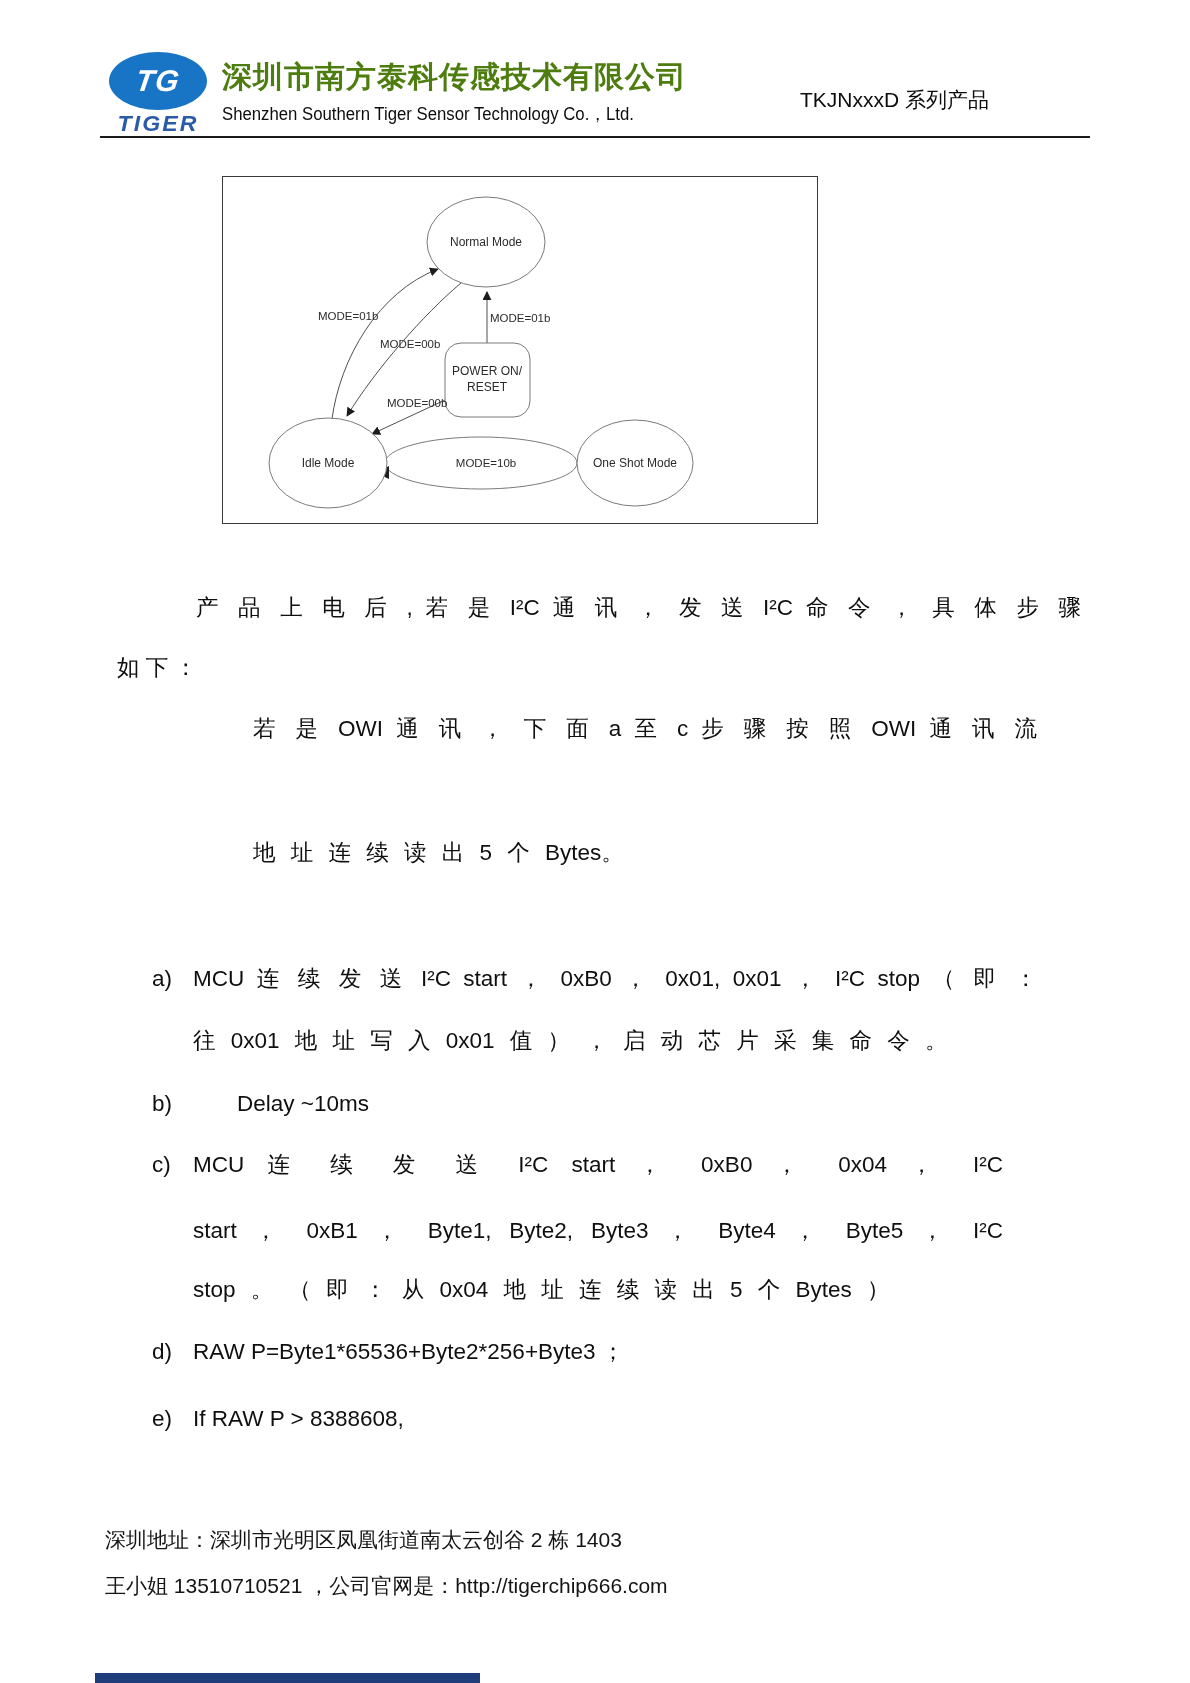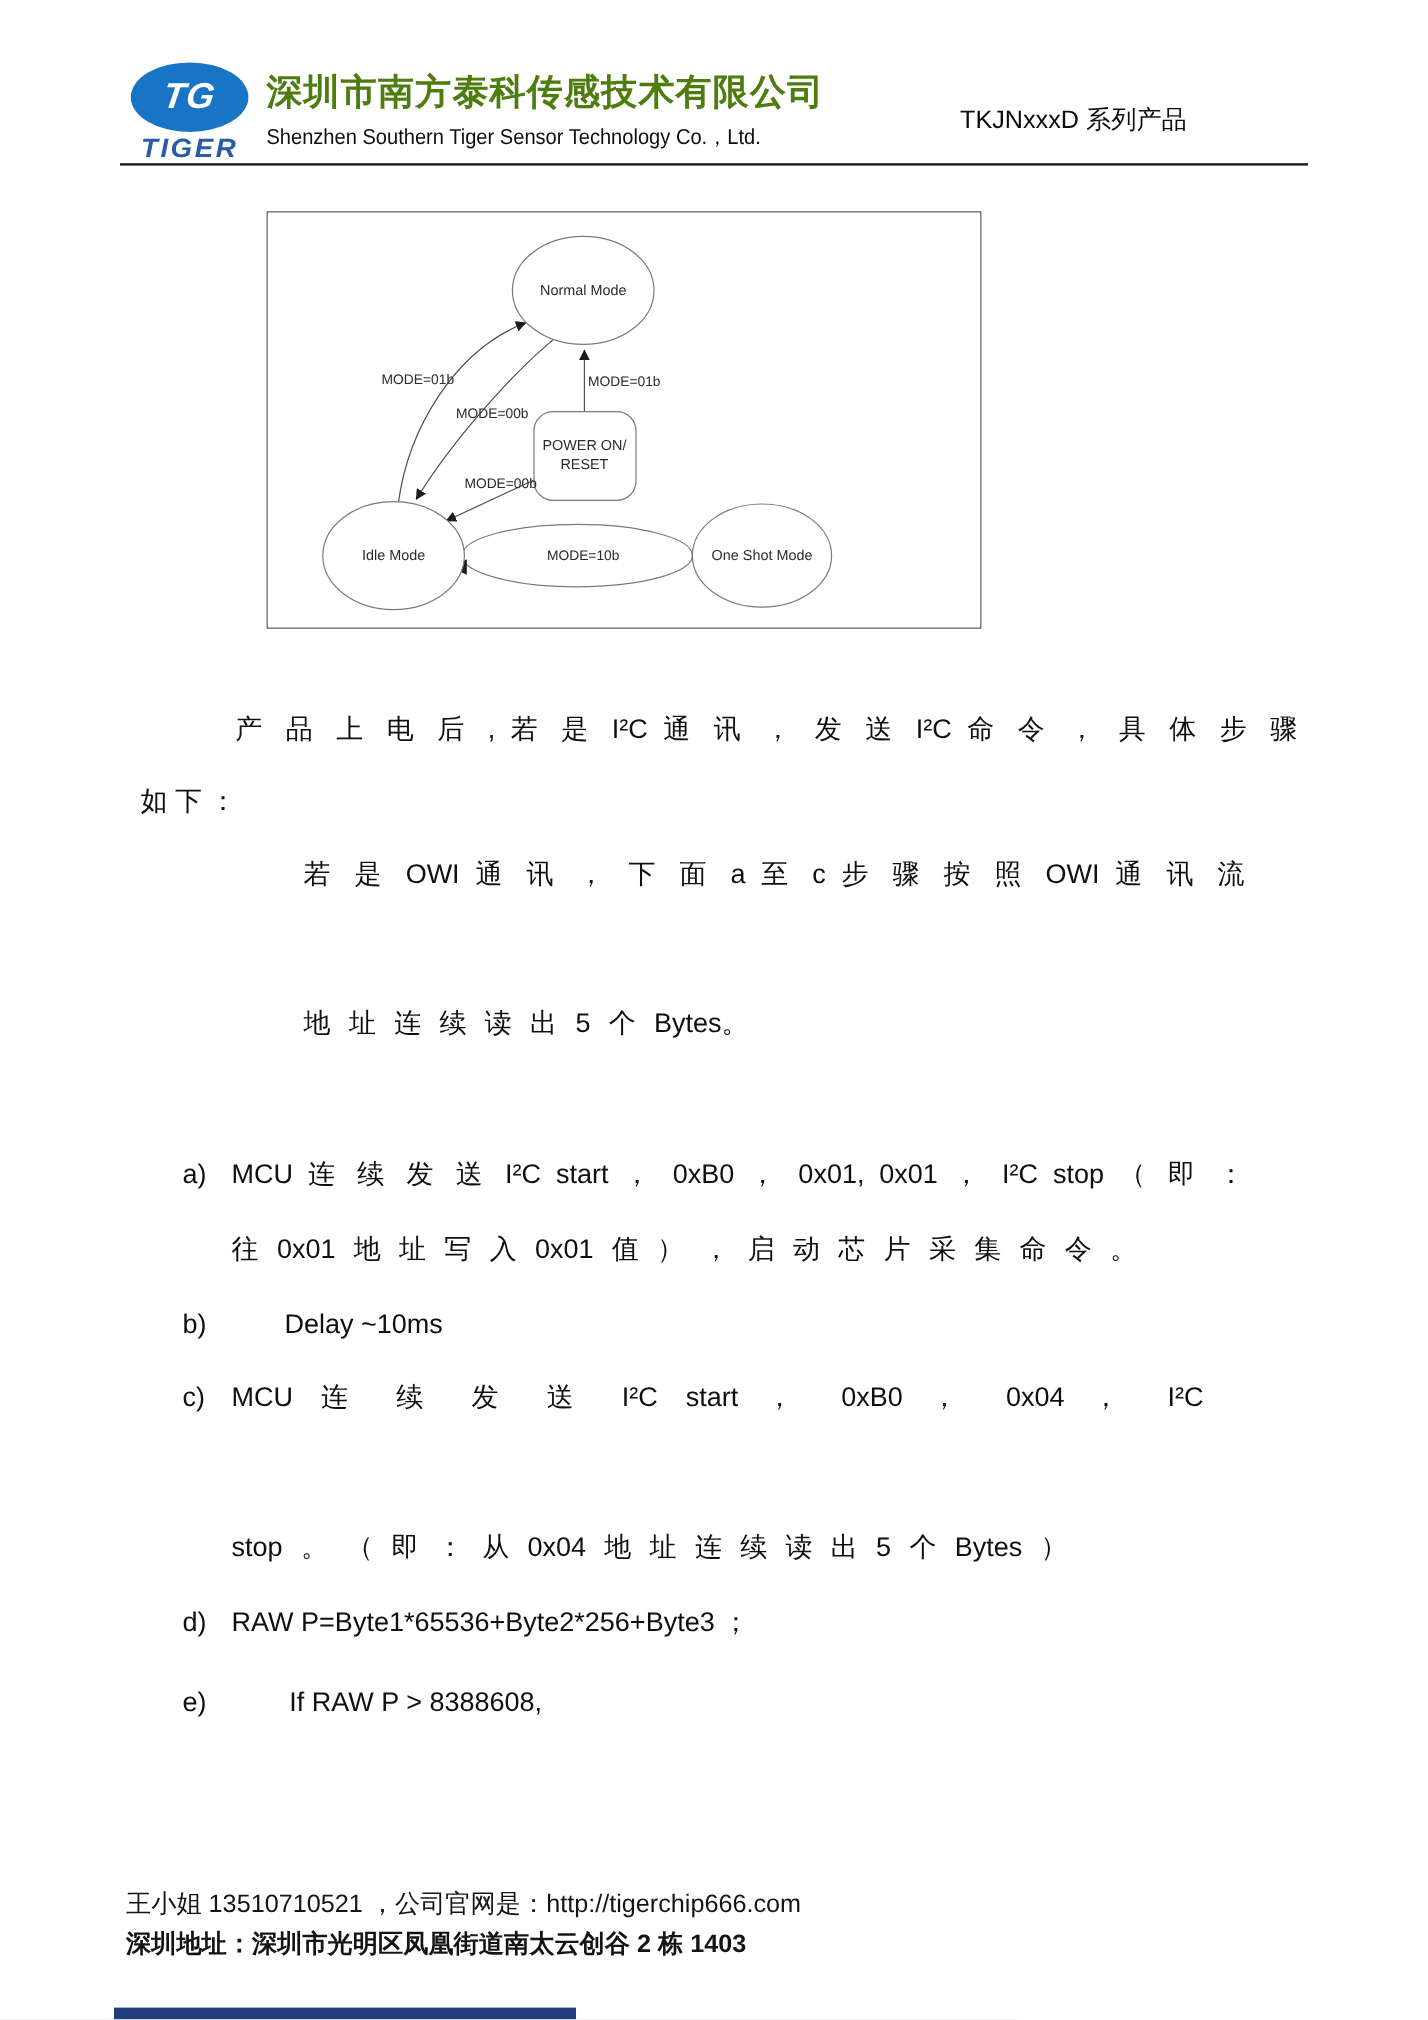--- a/index.html
+++ b/index.html
@@ -101,25 +101,26 @@
 
   <div class="line step-label" style="left:152px;top:964px;">a)</div>
   <div class="line just" style="left:193px;top:964px;width:844px;">MCU 连 续 发 送 I²C start ， 0xB0 ， 0x01, 0x01 ， I²C stop （ 即 ：</div>
   <div class="line ws" style="left:193px;top:1026px;">往 0x01 地 址 写 入 0x01 值 ） ， 启 动 芯 片 采 集 命 令 。</div>
 
   <div class="line step-label" style="left:152px;top:1089px;">b)</div>
   <div class="line" style="left:193px;top:1089px;margin-left:44px;">Delay ~10ms</div>
 
   <div class="line step-label" style="left:152px;top:1150px;">c)</div>
   <div class="line just" style="left:193px;top:1150px;width:810px;">MCU 连 续 发 送 I²C start ， 0xB0 ， 0x04 ， I²C</div>
+  <div class="line just" style="left:193px;top:1216px;width:810px;">start ， 0xB1 ， Byte1, Byte2, Byte3 ， Byte4 ， Byte5 ， I²C</div>
   <div class="line ws" style="left:193px;top:1275px;">stop 。 （ 即 ： 从 0x04 地 址 连 续 读 出 5 个 Bytes ）</div>
 
   <div class="line step-label" style="left:152px;top:1337px;">d)</div>
   <div class="line" style="left:193px;top:1337px;">RAW P=Byte1*65536+Byte2*256+Byte3 ；</div>
 
   <div class="line step-label" style="left:152px;top:1404px;">e)</div>
-  <div class="line" style="left:193px;top:1404px;margin-left:48px;">If RAW P &gt; 8388608,</div>
+  <div class="line" style="left:193px;top:1404px;">If RAW P &gt; 8388608,</div>
 
   <div class="footer-line" style="top:1572px;">王小姐 13510710521 ，公司官网是：http://tigerchip666.com</div>
-  <div class="footer-line" style="top:1606px;font-weight:bold;">深圳地址：深圳市光明区凤凰街道南太云创谷 2 栋 1403</div>
+  <div class="footer-line" style="top:1526px;">深圳地址：深圳市光明区凤凰街道南太云创谷 2 栋 1403</div>
   <div class="bottom-bar"></div>
 
 </div>
 
 </body></html>

